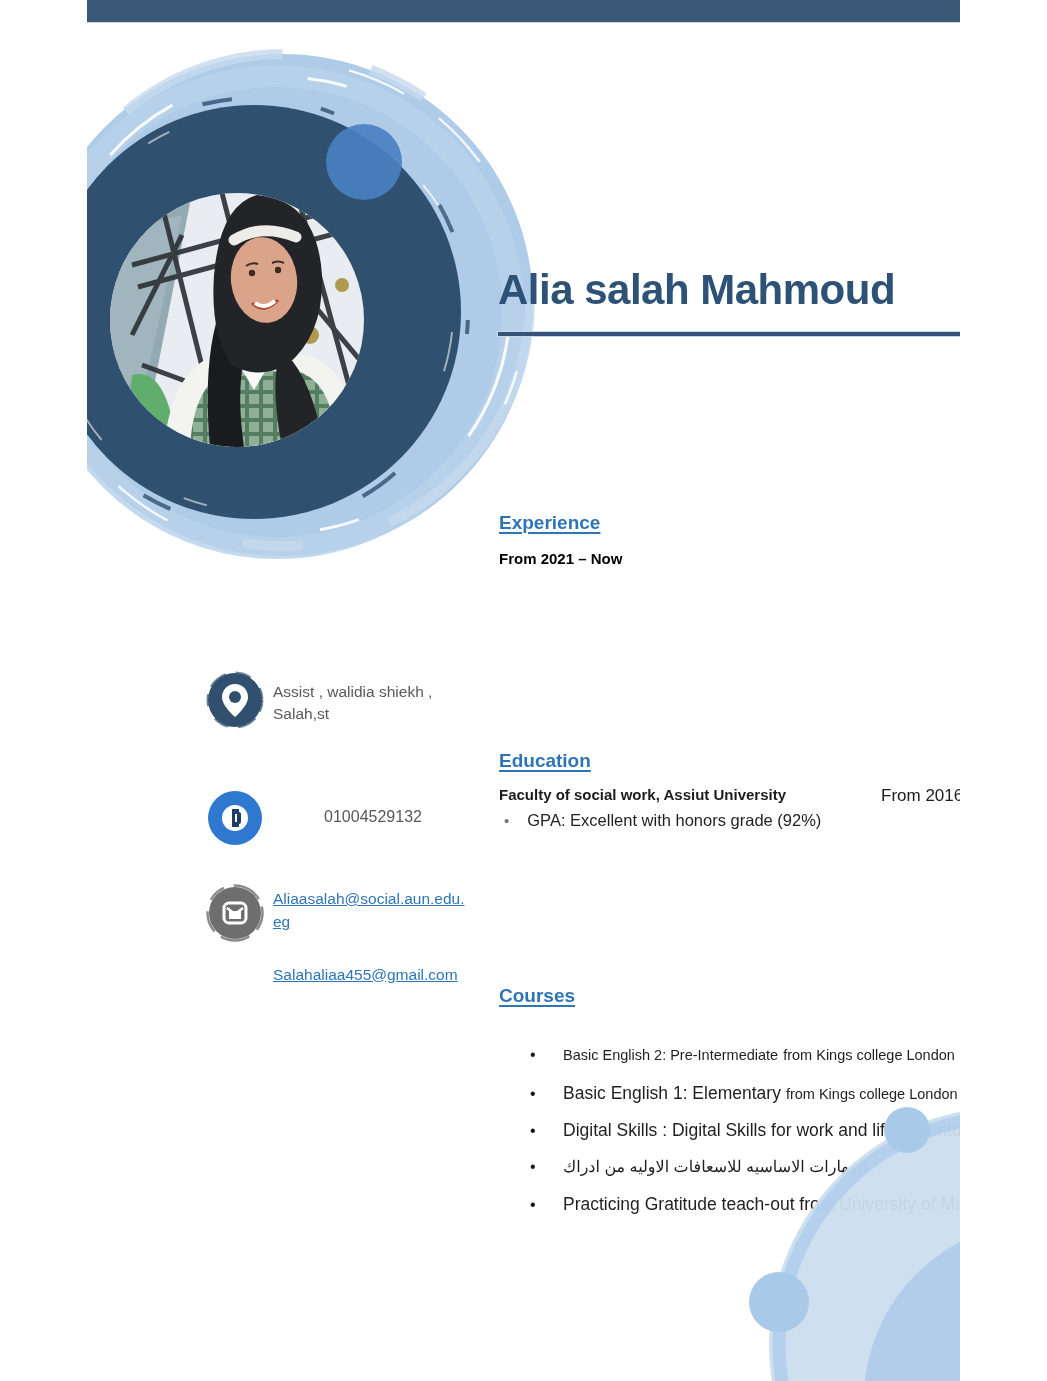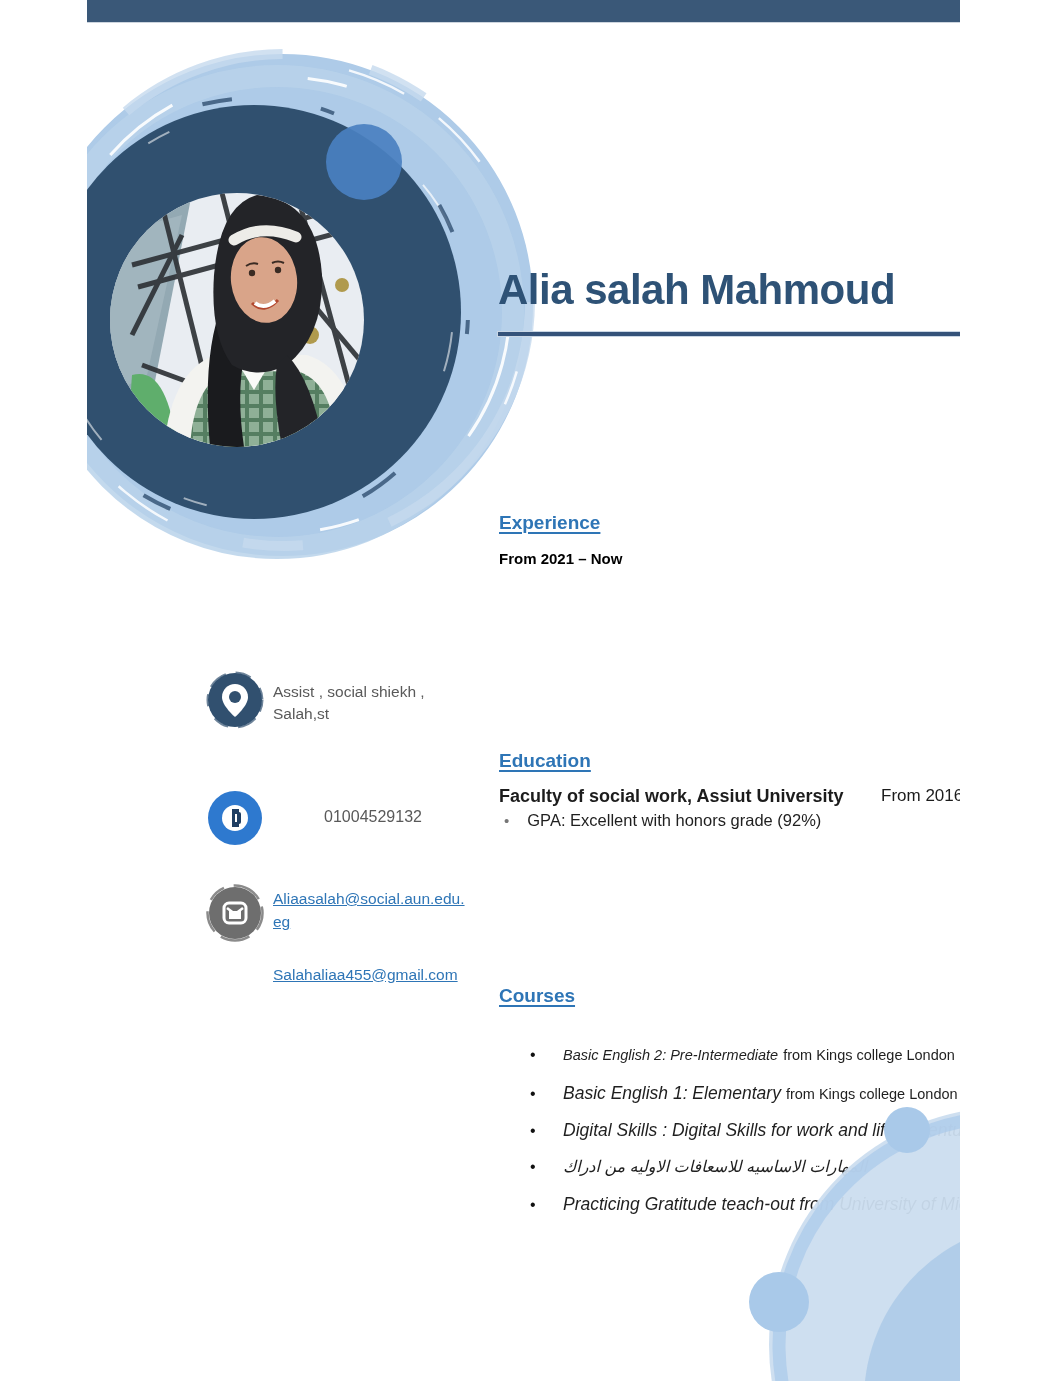--- a/index.html
+++ b/index.html
@@ -49,21 +49,21 @@
     font-size: 15px; font-weight: 700; color: #000000;
   }
   .exp-line {
     position: absolute; left: 412px; top: 570px;
     font-size: 17.5px; color: #1f1f1f; white-space: nowrap;
   }
   .exp-line .sep { color: #8a8a8a; padding: 0 7px; font-size: 15px; }
 
   .edu-school {
     position: absolute; left: 412px; top: 786px;
-    font-size: 18px; font-weight: 700; color: #1c1c1c; white-space: nowrap;
+    font-size: 15px; font-weight: 700; color: #1c1c1c; white-space: nowrap;
   }
   .edu-period {
     position: absolute; left: 794px; top: 786px;
     font-size: 17px; font-weight: 400; color: #1c1c1c; white-space: nowrap;
   }
   .edu-gpa {
     position: absolute; left: 417px; top: 811px;
     font-size: 16.5px; color: #1f1f1f;
   }
   .edu-gpa .dot { color: #767676; margin-right: 18px; font-size: 15px; }
@@ -94,21 +94,21 @@
   .courses-list {
     position: absolute; left: 443px; top: 1046px; width: 580px;
     list-style: none;
   }
   .courses-list li {
     display: flex; align-items: baseline;
     margin-bottom: 13px; min-height: 24px;
     color: #1f1f1f;
   }
   .courses-list .bullet { width: 33px; font-size: 16px; color: #111; flex: 0 0 33px; }
-  .courses-list .c-main   { font-size: 17.5px; font-style: italic; }
+  .courses-list .c-main   { font-size: 17.5px; }
   .courses-list .c-main.small { font-size: 14.5px; }
   .courses-list .c-main.rtl { font-size: 16px; }
   .courses-list .c-suffix { font-size: 14.5px; margin-left: 5px; }
 </style>
 </head>
 <body>
 
 <div class="page">
 
   <div class="topbar"></div>
@@ -198,21 +198,21 @@
   <div class="exp-period">From 2021 – Now</div>
 
   <div class="contact-item loc-item">
     <svg class="ci-icon" width="58" height="58" viewBox="0 0 58 58">
       <circle cx="29" cy="29" r="27" fill="#31506F"></circle>
       <circle cx="29" cy="29" r="27.5" fill="none" stroke="#31506F" stroke-width="2" stroke-dasharray="12 8 20 10 16 14" opacity="0.7"></circle>
       <path d="M29 13 C21.8 13 16 18.8 16 26 C16 35 29 46 29 46 C29 46 42 35 42 26 C42 18.8 36.2 13 29 13 Z" fill="#FFFFFF"></path>
       <circle cx="29" cy="26" r="6" fill="#31506F"></circle>
     </svg>
     <div class="loc-text">
-      <div>Assist , social shiekh ,</div>
+      <div>Assist , walidia shiekh ,</div>
       <div>Salah,st</div>
     </div>
   </div>
 
   <div class="contact-item phone-item">
     <svg class="ci-icon" width="58" height="58" viewBox="0 0 58 58">
       <circle cx="29" cy="29" r="27" fill="#2E79CF"></circle>
       <circle cx="29" cy="29" r="13" fill="#FFFFFF"></circle>
       <path d="M26 20 h7 v5 h-4 v8 h4 v5 h-7 z" fill="#1F3E63"></path>
       <rect x="31" y="23" width="4" height="12" rx="2" fill="#1F3E63"></rect>

